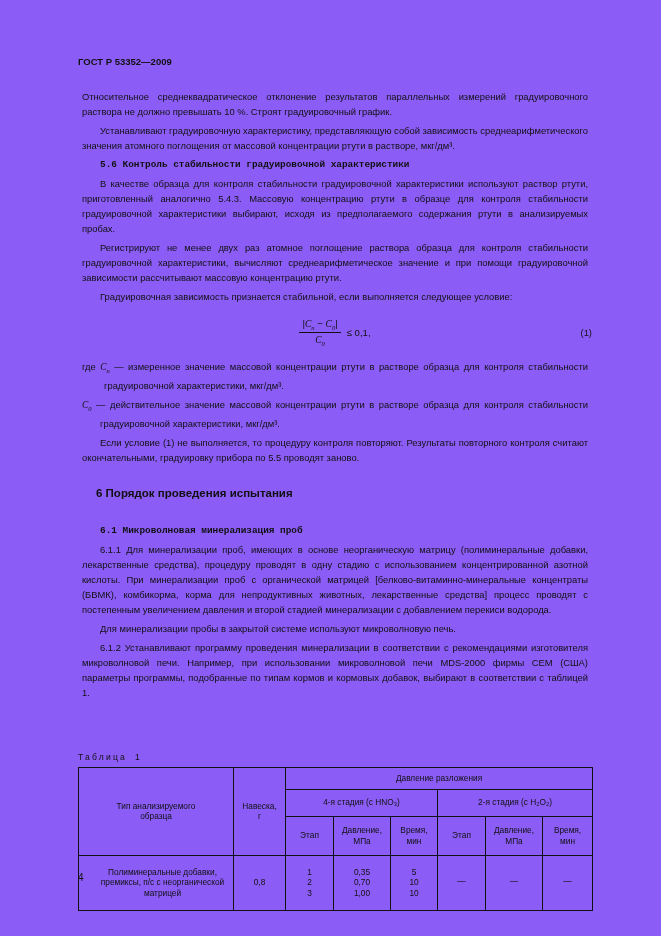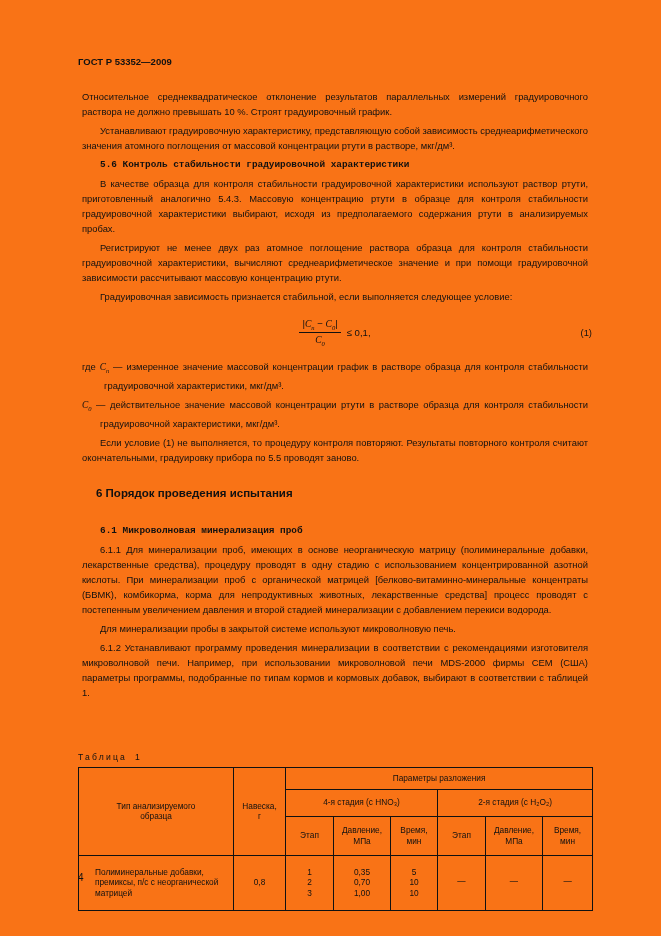--- a/index.html
+++ b/index.html
@@ -5,21 +5,21 @@
   html, body { margin: 0; padding: 0; }
   body {
     width: 661px; height: 936px;
     background: #e8e8e8;
     font-family: "Liberation Sans", sans-serif;
     color: #111;
   }
   .page {
     position: relative;
     width: 661px; height: 936px;
-    background: #f97316;
+    background: #8b5cf6;
     overflow: hidden;
   }
   .content {
     position: absolute;
     left: 78px; top: 56px;
     width: 514px;
   }
   .doc-header {
     font-weight: bold;
     font-size: 9.5px;
@@ -84,21 +84,21 @@
   .group-row { height: 22px; }
   .stage-row td { height: 22px; }
   .leaf-row td { height: 34px; }
   .data-row td {
     font-size: 8.7px;
     line-height: 11px;
     height: 50px;
     vertical-align: top;
     padding-top: 4px;
   }
-  .data-row td.left { text-align: left; padding-left: 16px; }
+  .data-row td.left { text-align: center; padding-left: 16px; }
   .data-row td.dash { vertical-align: middle; padding-top: 0; }
 
   .page-number {
     position: absolute;
     left: 78px; top: 872px;
     font-size: 10px;
   }
 </style>
 </head>
 <body>
@@ -121,21 +121,21 @@
       <span class="formula-core">
         <span class="frac">
             <span class="num"><span>|</span><span class="fvar">C</span><sub class="fsub">п</sub><span> − </span><span class="fvar">C</span><sub class="fsub">0</sub><span>|</span></span>
             <span class="den"><span class="fvar">C</span><sub class="fsub">0</sub></span>
           </span>
         <span class="rel">≤ 0,1,</span>
       </span>
       <span class="eq-number">(1)</span>
     </div>
 
-    <p class="body def def1"><span>где </span><span class="fvar">C</span><sub class="fsub">п</sub><span> — измеренное значение массовой концентрации график в растворе образца для контроля стабильности градуировочной характеристики, мкг/дм³.</span></p>
+    <p class="body def def1"><span>где </span><span class="fvar">C</span><sub class="fsub">п</sub><span> — измеренное значение массовой концентрации ртути в растворе образца для контроля стабильности градуировочной характеристики, мкг/дм³.</span></p>
     <p class="body def def2"><span></span><span class="fvar">C</span><sub class="fsub">0</sub><span> — действительное значение массовой концентрации ртути в растворе образца для контроля стабильности градуировочной характеристики, мкг/дм³.</span></p>
 
     <p class="body indent">Если условие (1) не выполняется, то процедуру контроля повторяют. Результаты повторного контроля считают окончательными, градуировку прибора по 5.5 проводят заново.</p>
 
     <div class="h6">6 Порядок проведения испытания</div>
     <p class="body indent bold h61">6.1 Микроволновая минерализация проб</p>
 
     <p class="body indent">6.1.1 Для минерализации проб, имеющих в основе неорганическую матрицу (полиминеральные добавки, лекарственные средства), процедуру проводят в одну стадию с использованием концентрированной азотной кислоты. При минерализации проб с органической матрицей [белково-витаминно-минеральные концентраты (БВМК), комбикорма, корма для непродуктивных животных, лекарственные средства] процесс проводят с постепенным увеличением давления и второй стадией минерализации с добавлением перекиси водорода.</p>
     <p class="body indent">Для минерализации пробы в закрытой системе используют микроволновую печь.</p>
     <p class="body indent">6.1.2 Устанавливают программу проведения минерализации в соответствии с рекомендациями изготовителя микроволновой печи. Например, при использовании микроволновой печи MDS-2000 фирмы CEM (США) параметры программы, подобранные по типам кормов и кормовых добавок, выбирают в соответствии с таблицей 1.</p>
@@ -152,21 +152,21 @@
           <col style="width:48px">
           <col style="width:57px">
           <col style="width:50px">
       </colgroup>
       <tbody>
         <tr class="group-row">
           <td rowspan="3" class="pre">Тип анализируемого
 образца</td>
           <td rowspan="3" class="pre">Навеска,
 г</td>
-          <td colspan="6">Параметры разложения</td>
+          <td colspan="6">Давление разложения</td>
         </tr>
         <tr class="stage-row">
           <td colspan="3">4-я стадия (с HNO₃)</td>
           <td colspan="3">2-я стадия (с H₂O₂)</td>
         </tr>
         <tr class="leaf-row">
           <td>Этап</td>
           <td class="pre">Давление,
 МПа</td>
           <td class="pre">Время,

